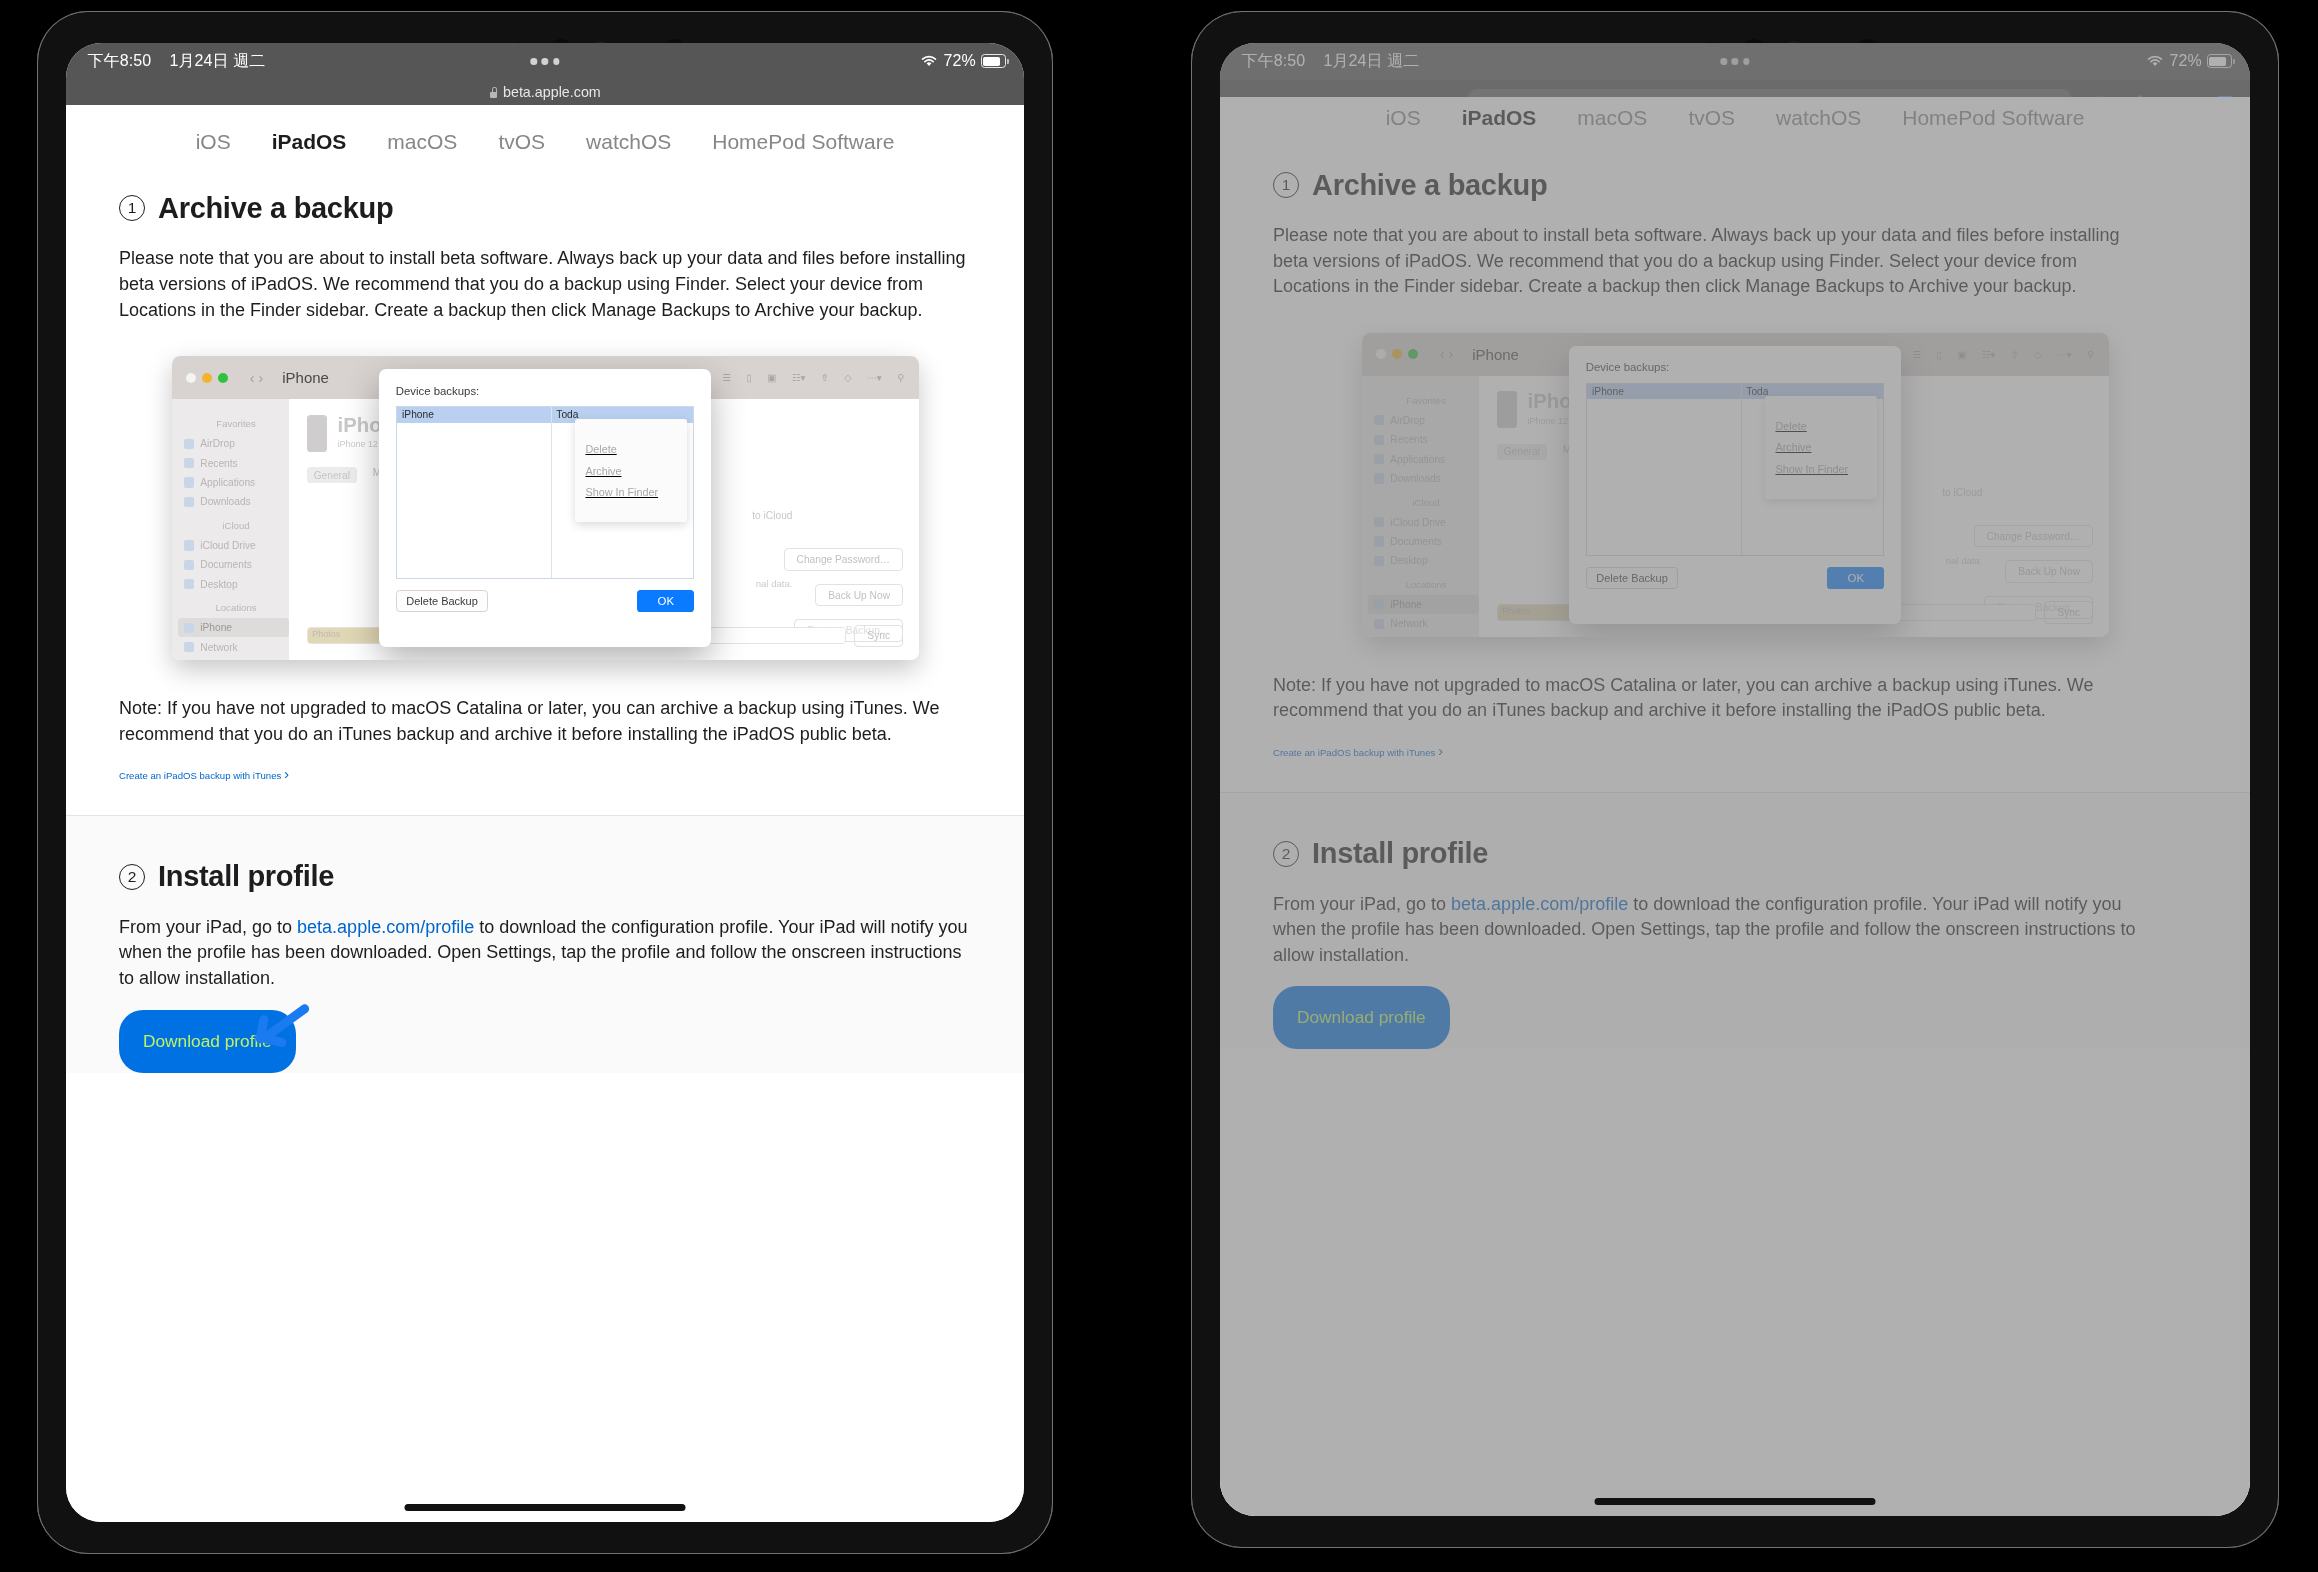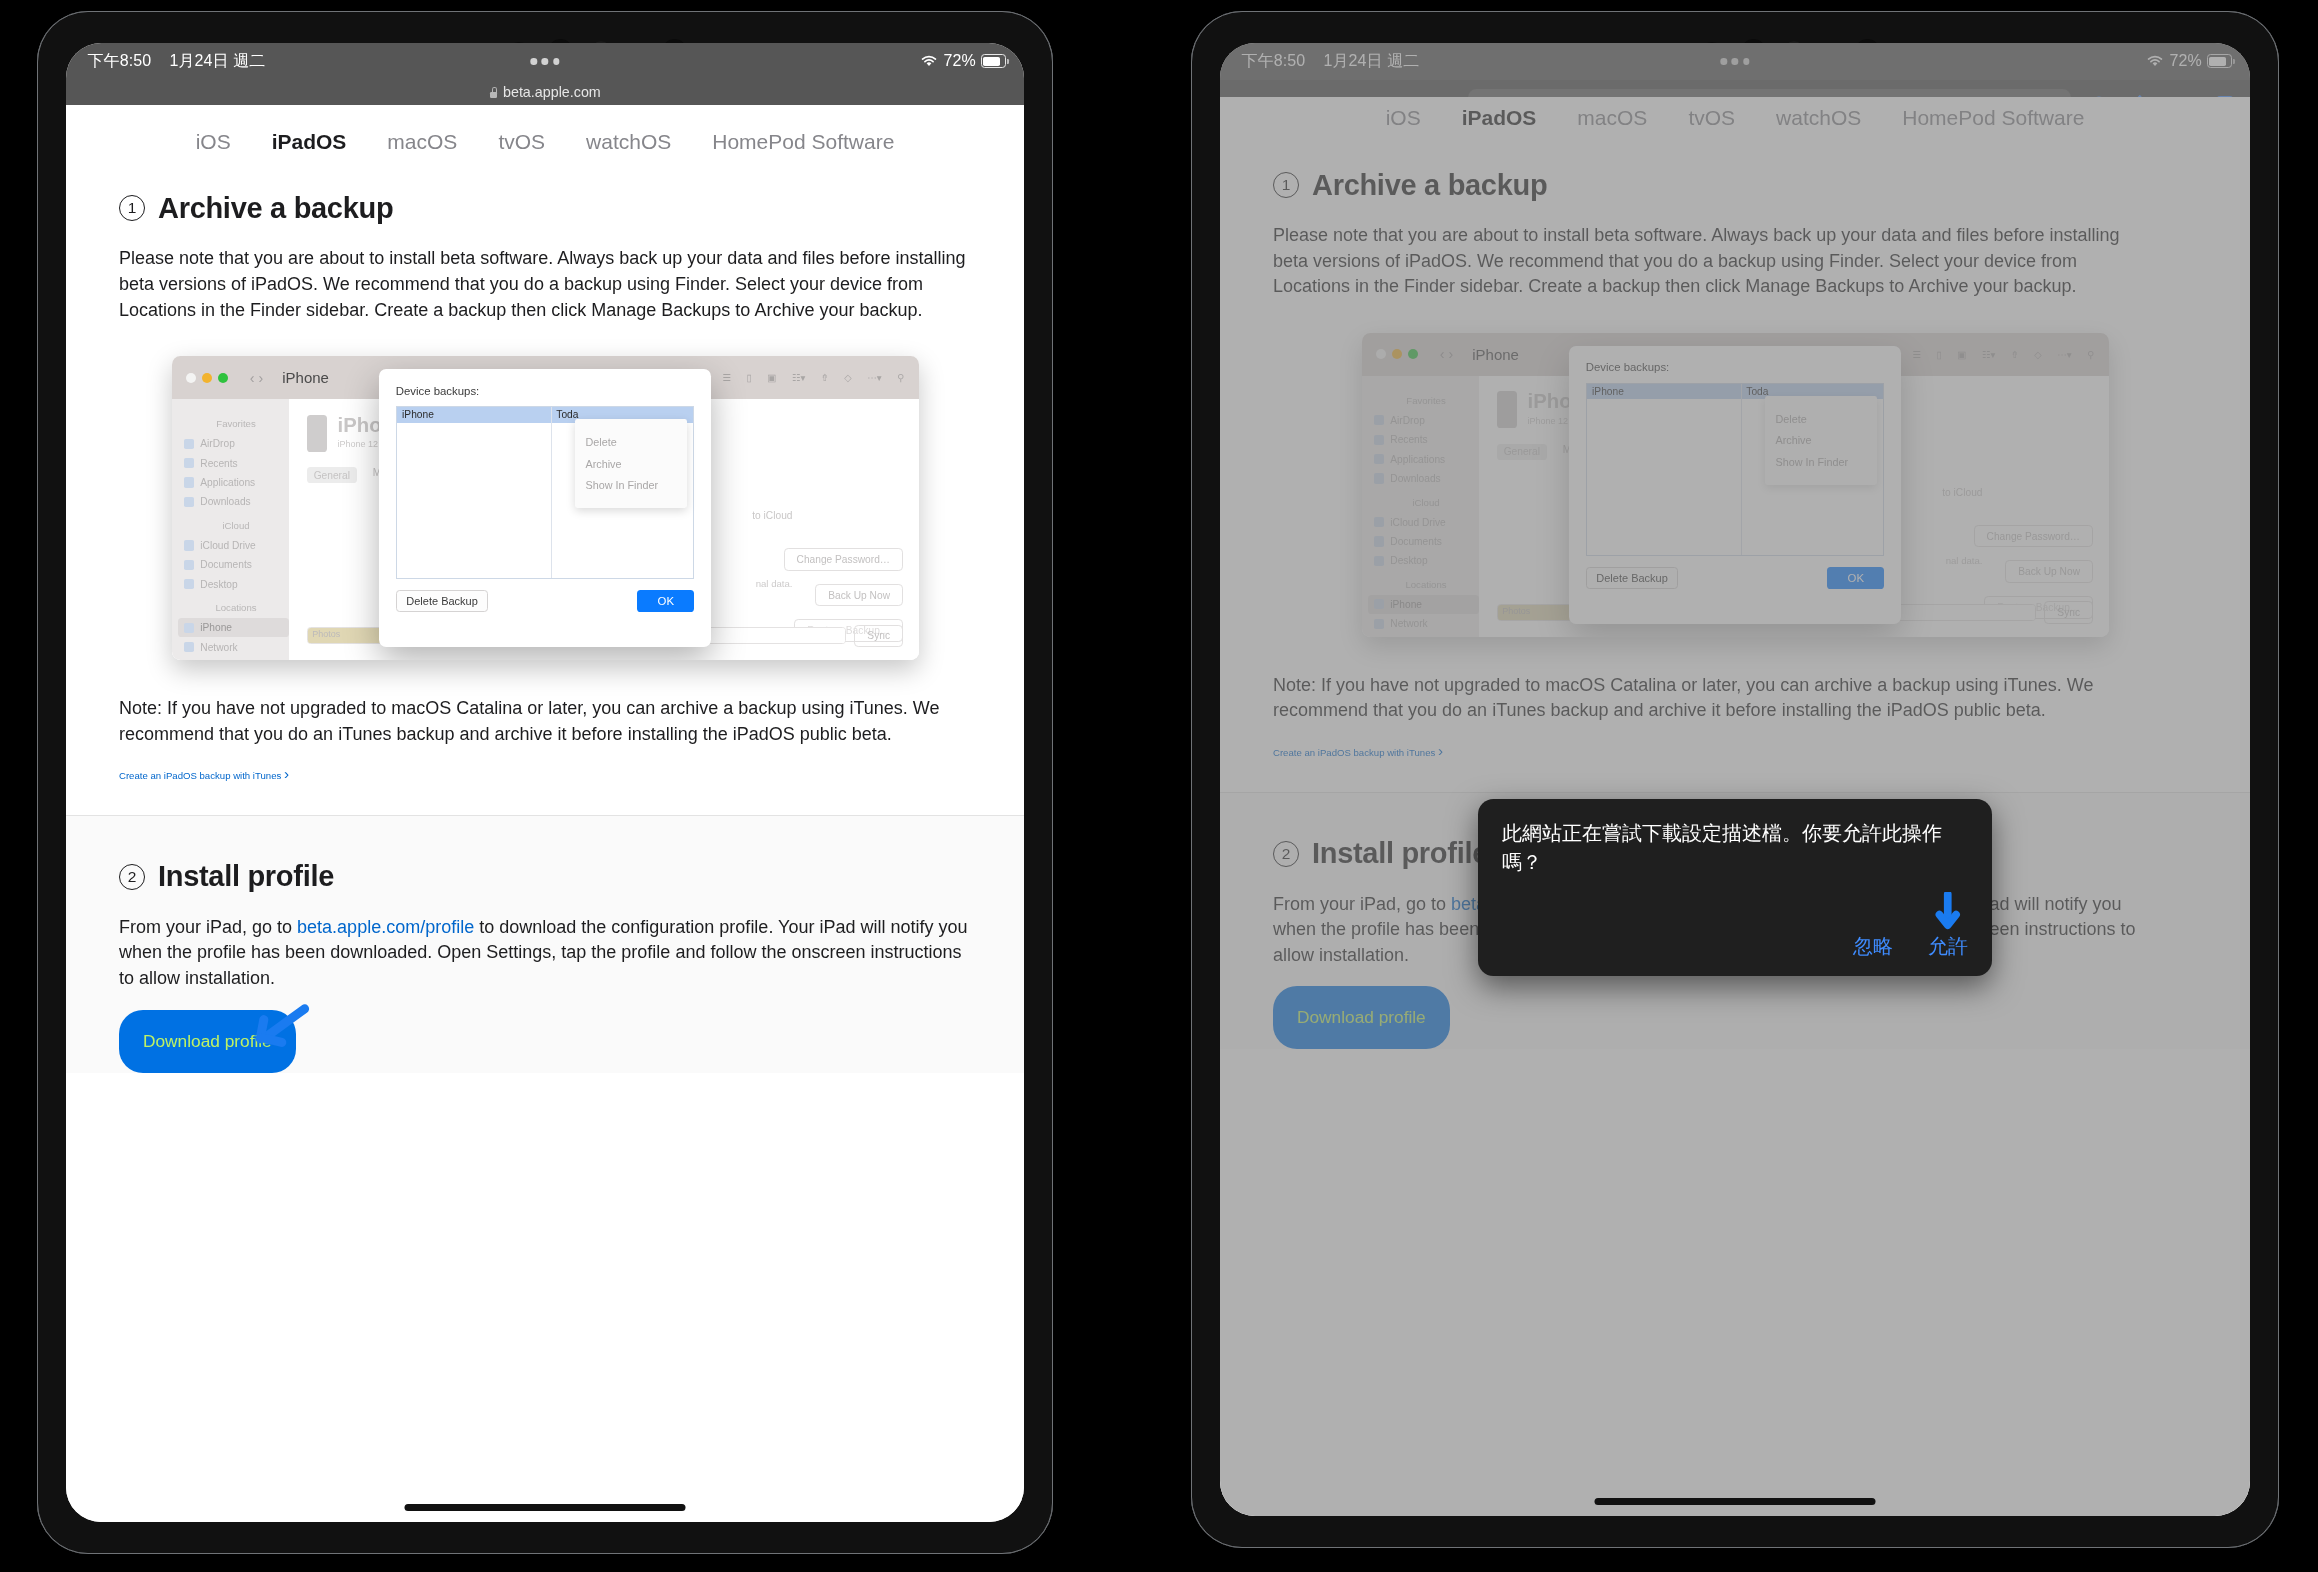--- a/index.html
+++ b/index.html
@@ -168,21 +168,21 @@
     box-shadow: 0 13px 35px rgba(0,0,0,.30);
     padding: 15.5px 16.7px 13px;
   }
   .dlg-label { font-size:11.4px; color:#3b3b3b; margin-bottom:9.6px; }
   .dlg-list { border:0.6px solid #cdd8e6; height:173px; position:relative; }
   .dlg-row { height:15.5px; background:#b9d0f0; display:flex; align-items:center; }
   .dlg-row span { font-size:10.2px; color:#2b2b2b; padding-left:5.4px; }
   .dlg-row .c2 { position:absolute; left:52%; }
   .dlg-vdiv { position:absolute; left:52%; top:0; bottom:0; width:0.6px; background:#dde3ec; }
   .dlg-menu { position:absolute; left:60%; top:12px; width:112px; background:#fbfbfb;
-              box-shadow:0 3px 9.6px rgba(0,0,0,.15); border-radius:2.4px; padding:12px 0; }
+              box-shadow:0 3px 9.6px rgba(0,0,0,.15); border-radius:2.4px; padding:19px 0;text-decoration:underline; }
   .dlg-menu div { font-size:10.8px; color:#a9a7a7; padding:4.8px 10.8px; }
   .dlg-foot { display:flex; justify-content:space-between; align-items:center; margin-top:10.8px; }
   .dlg-del { border:0.6px solid #d5d3d3; border-radius:3.6px; padding:4.2px 9.6px; font-size:11px; color:#3b3b3b; background:#fdfdfd;}
   .dlg-ok { background:#0a7bff; color:#fff; border-radius:3.6px; padding:4.8px 20.3px; font-size:11.4px; }
 
   
   .dim { position:absolute; inset:0; background:rgba(128,128,128,.62); pointer-events:none; }
   .alert {
     position:absolute; left:50%; transform:translateX(-50%); top:756px;
     width:514px; background:#1f1f1f; border-radius:15.5px; padding:20.3px 24px 16.7px;
@@ -687,32 +687,19 @@
             <span class="circnum">2</span>
             <span>Install profile</span>
           </h2>
           <p class="body"><span>From your iPad, go to </span><a class="lnk" href="#">beta.apple.com/profile</a><span> to download the configuration profile. Your iPad will notify you when the profile has been downloaded. Open Settings, tap the profile and follow the onscreen instructions to allow installation.</span></p>
           <button class="btn-dl">Download profile</button>
         </div>
       </div>
 
       <div class="dim"></div>
 
-      <div class="alert">
-        <div class="alert-msg">此網站正在嘗試下載設定描述檔。你要允許此操作嗎？</div>
-        <div class="alert-btns">
-          <span class="alert-btn">忽略</span>
-          <span class="alert-arrow-wrap">
-            <svg class="alert-arrow" viewBox="0 0 46 64">
-              <path d="M23 4 L23 48" stroke="#1a7bf0" stroke-width="13" stroke-linecap="round" fill="none"></path>
-              <path d="M9 38 L23 56 L37 38" stroke="#1a7bf0" stroke-width="13" stroke-linecap="round" stroke-linejoin="round" fill="none"></path>
-            </svg>
-            <span class="alert-btn">允許</span>
-          </span>
-        </div>
-      </div>
 
       <div class="home-ind"></div>
     </div>
   </div>
 
 </div>
 
 
 </body></html>

